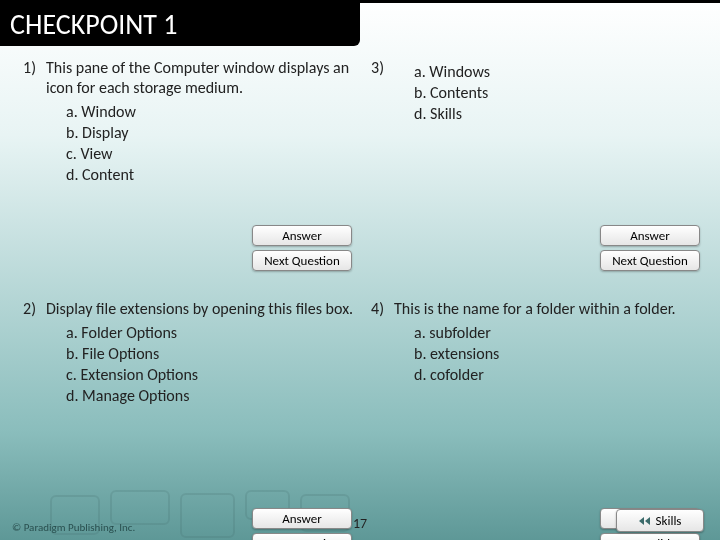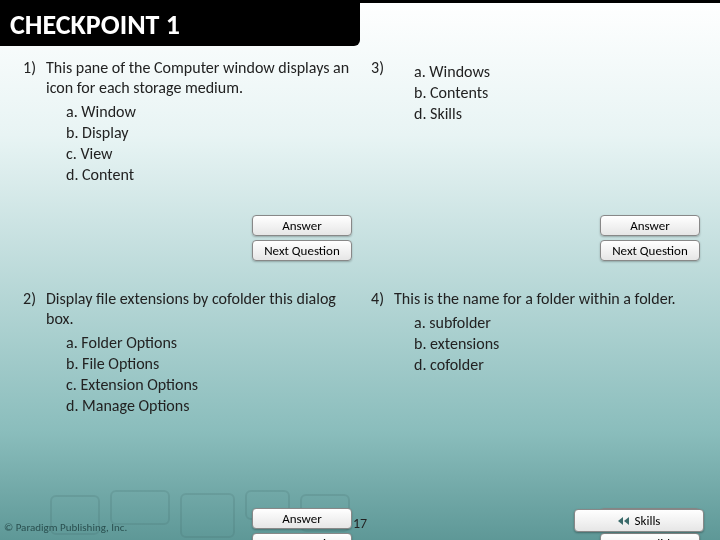--- a/index.html
+++ b/index.html
@@ -9,21 +9,21 @@
   font-family: Calibri, Arial, sans-serif;
   background: linear-gradient(to bottom, #ffffff 0%, #e8f4f4 25%, #8abdbc 80%, #5e9897 100%);
   position: relative;
   overflow: hidden;
   border-top: 3px solid #000;
 }
 .header-bar {
   background: #000;
   color: #fff;
   font-size: 28px;
-  font-weight: bold;
+  font-weight: normal;
   padding: 4px 10px;
   width: 360px;
   border-radius: 0 0 6px 0;
 }
 .content {
   position: absolute;
   top: 55px;
   left: 0;
   width: 720px;
   height: 450px;
@@ -79,42 +79,42 @@
   cursor: pointer;
 }
 .footer {
   position: absolute;
   bottom: 6px;
   left: 0;
   width: 720px;
   display: flex;
   justify-content: space-between;
   align-items: center;
-  padding: 0 4px;
+  padding: 0 12px;
   font-size: 11px;
   color: #2a5050;
 }
 .pagenum {
   position: absolute;
   bottom: 8px;
   left: 50%;
   transform: translateX(-50%);
   font-size: 14px;
   color: #222;
 }
 .skills-btn {
   position: absolute;
   right: 16px;
   bottom: 8px;
   background: linear-gradient(#ffffff, #e6e6e6);
   border: 1px solid #888;
   border-radius: 4px;
   font-size: 13px;
   padding: 3px 0;
-  width: 130px;
+  width: 88px;
   text-align: center;
   box-shadow: 0 1px 2px rgba(0,0,0,0.3);
   cursor: pointer;
   display: flex;
   align-items: center;
   justify-content: center;
   gap: 6px;
 }
 .arrow-icon {
   display: flex;
@@ -184,21 +184,21 @@
     </div>
     <div class="btn-group">
       <div class="btn">Answer</div>
       <div class="btn">Next Question</div>
     </div>
   </div>
 
   <div class="question q2">
     <div class="qnum">2)</div>
     <div class="qbody">
-      <div>Display file extensions by cofolder this dialog box.</div>
+      <div>Display file extensions by opening this files box.</div>
       <div class="options">
         <div>a.   Folder Options</div>
         <div>b.   File Options</div>
         <div>c.   Extension Options</div>
         <div>d.   Manage Options</div>
       </div>
     </div>
     <div class="btn-group">
       <div class="btn">Answer</div>
       <div class="btn">Next Question</div>

